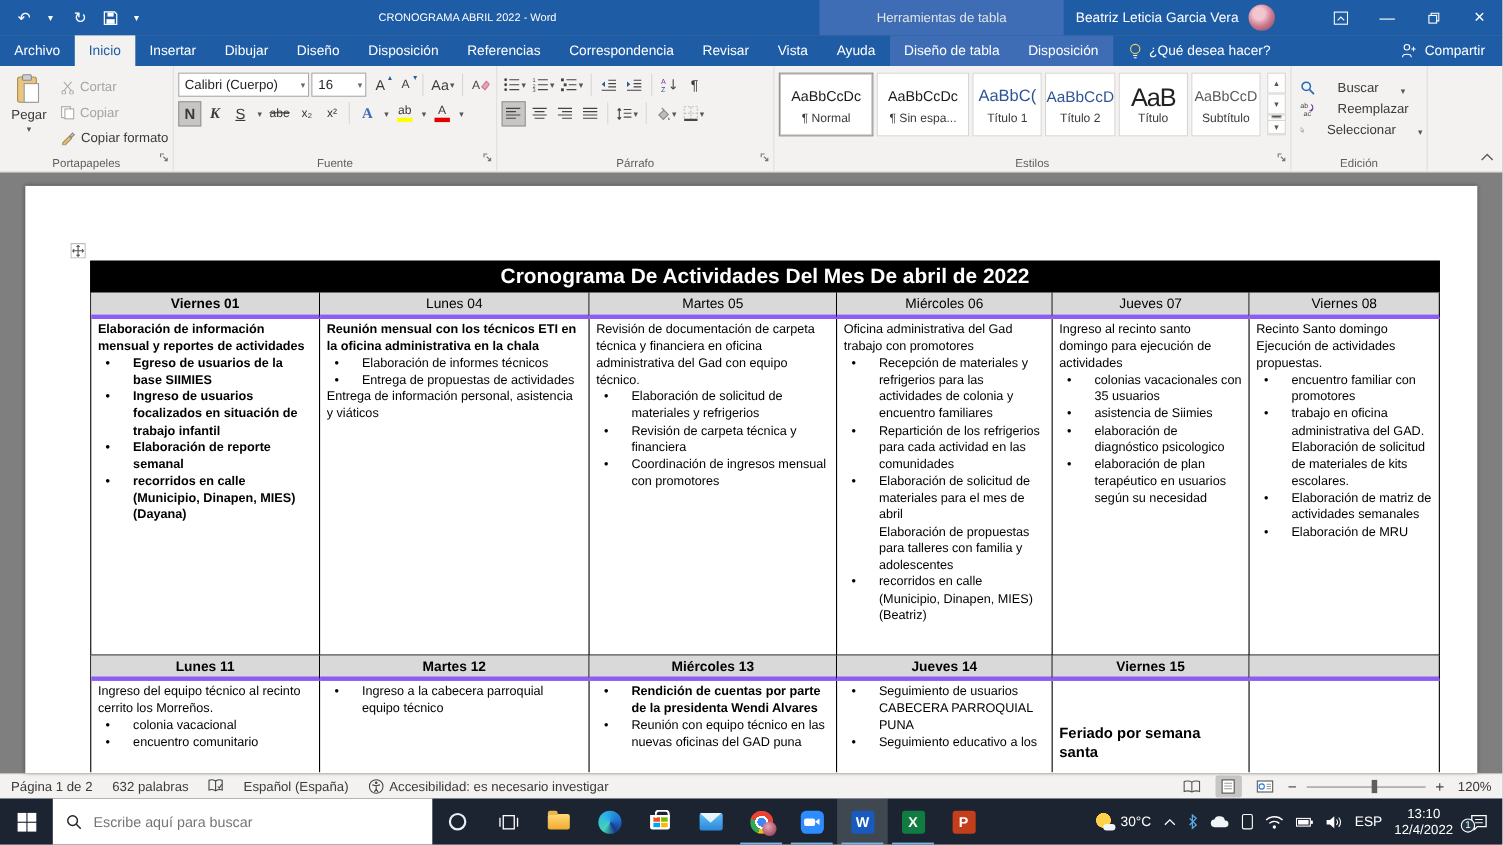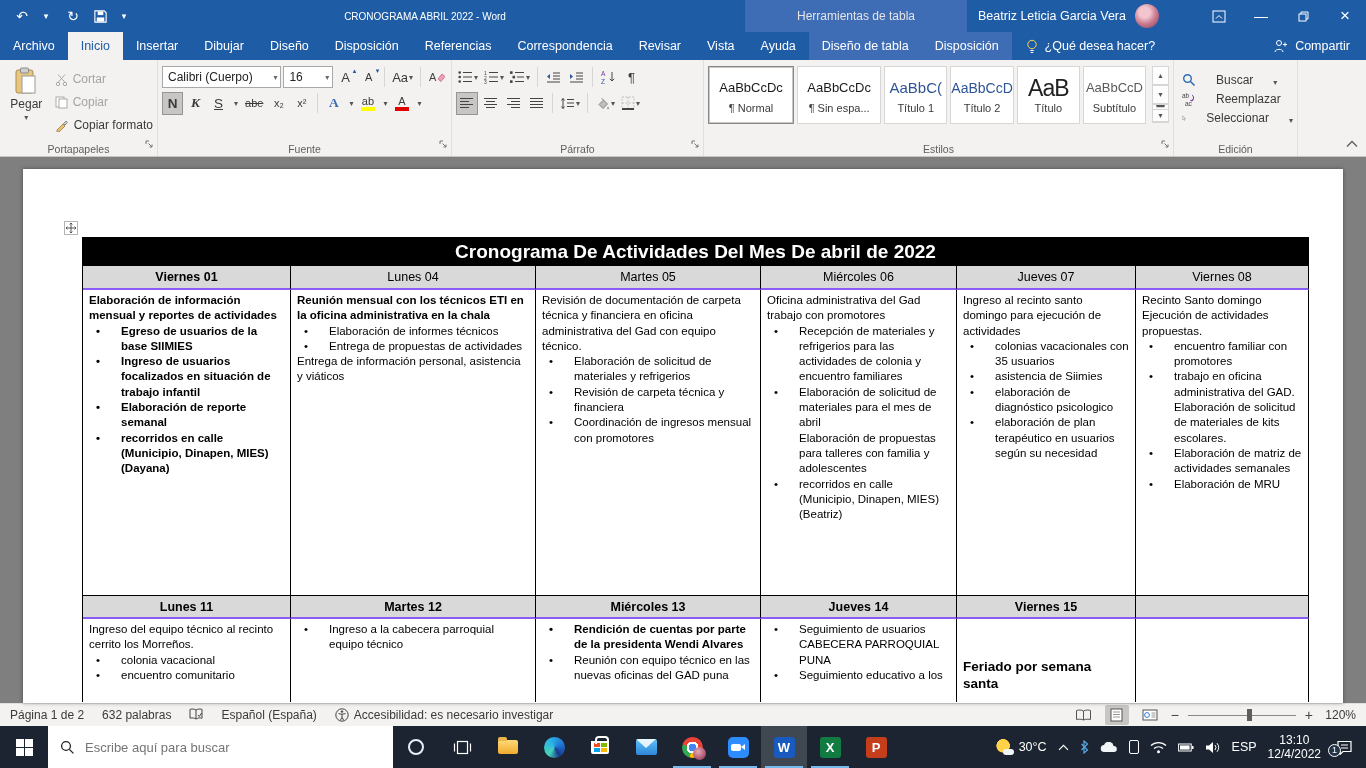--- a/index.html
+++ b/index.html
@@ -80,21 +80,21 @@
   .erow .car{font-size:8px;color:#555}
   .collapse{position:absolute;right:8px;bottom:4px}
 
   
   .docarea{position:relative;height:546px;background:#7f7f7f}
   .page{position:absolute;left:23px;right:23px;top:12px;bottom:0;background:#fff;overflow:hidden;box-shadow:0 0 4px rgba(0,0,0,.4)}
   .tbl{position:absolute;left:59px;top:68px;width:1227px}
   .thandle{position:absolute;left:-18px;top:-16px}
   .banner{height:29px;background:#000;color:#fff;font-weight:bold;font-size:19px;display:flex;align-items:center;justify-content:center;border:1px solid #000}
   .hrow,.crow{display:flex;border-left:1px solid #000}
-  .hcell{height:100%;background:#d9d9d9;border-right:1px solid #000;border-bottom:2px solid #8b5cf6;display:flex;align-items:center;justify-content:center;font-size:12.5px}
+  .hcell{height:100%;background:#d9d9d9;border-right:1px solid #000;border-bottom:4px solid #8b5cf6;display:flex;align-items:center;justify-content:center;font-size:12.5px}
   .hrow{height:24px}
   .hrow2{height:23px}
   .hrow2 .hcell{font-weight:bold}
   .hb{font-weight:bold}
   .crow1{height:306px}
   .crow2{height:83px}
   .ccell{border-right:1px solid #000;padding:3px 6px 0 6px;font-size:11.5px;line-height:15.3px;color:#000;overflow:hidden}
   .crow1 .ccell{border-bottom:1px solid #000}
   .w0{width:208px}.w1{width:245px}.w2{width:225px}.w3{width:196px}.w4{width:179px}.w5{width:173px}
   .ccell p{margin:0}
@@ -571,20 +571,21 @@
             <ul>
               <li>Elaboración de solicitud de materiales y refrigerios</li>
               <li>Revisión de carpeta técnica y financiera</li>
               <li>Coordinación de ingresos mensual con promotores</li>
             </ul>
           </div>
           <div class="ccell w3">
             <p>Oficina administrativa del Gad trabajo con promotores</p>
             <ul>
               <li>Recepción de materiales y refrigerios para las actividades de colonia y encuentro familiares</li>
+              <li>Repartición de los refrigerios para cada actividad en las comunidades</li>
               <li>Elaboración de solicitud de materiales para el mes de abril</li>
               <li class="cont">Elaboración de propuestas para talleres con familia y adolescentes</li>
               <li>recorridos en calle (Municipio, Dinapen, MIES) (Beatriz)</li>
             </ul>
           </div>
           <div class="ccell w4">
             <p>Ingreso al recinto santo domingo para ejecución de actividades</p>
             <ul>
               <li>colonias vacacionales con 35 usuarios</li>
               <li>asistencia de Siimies</li>

